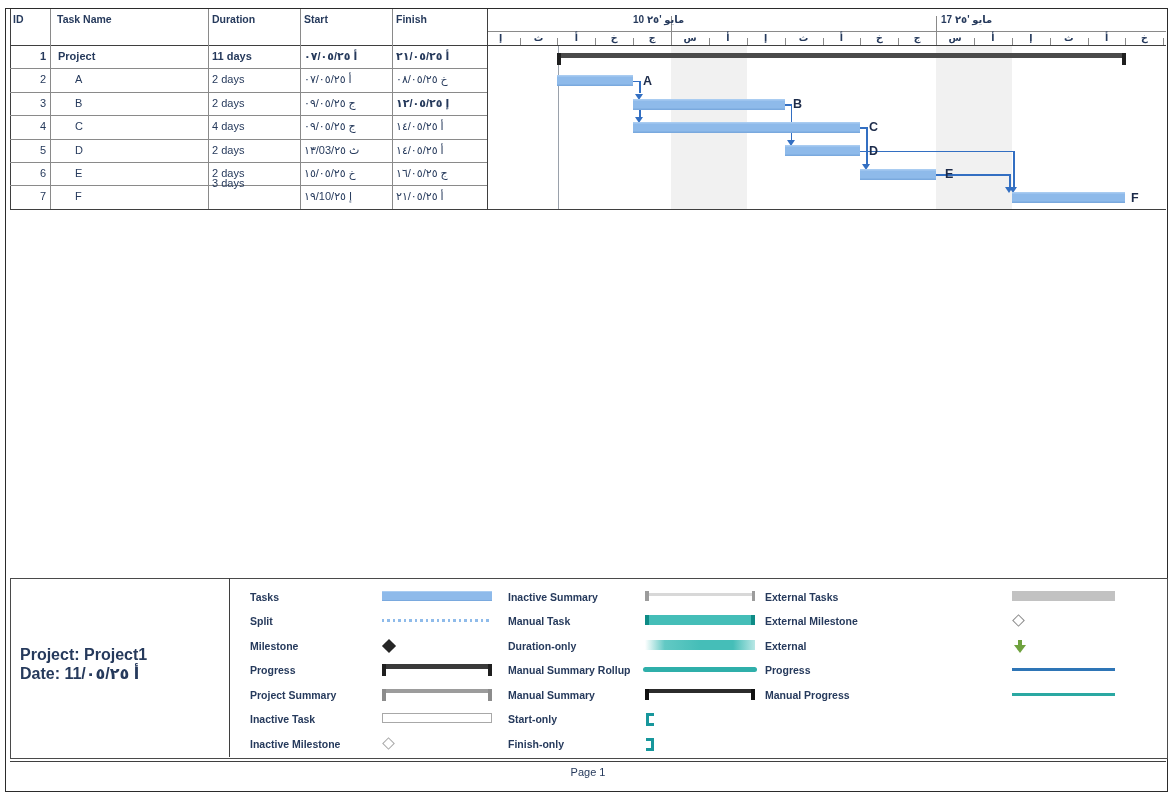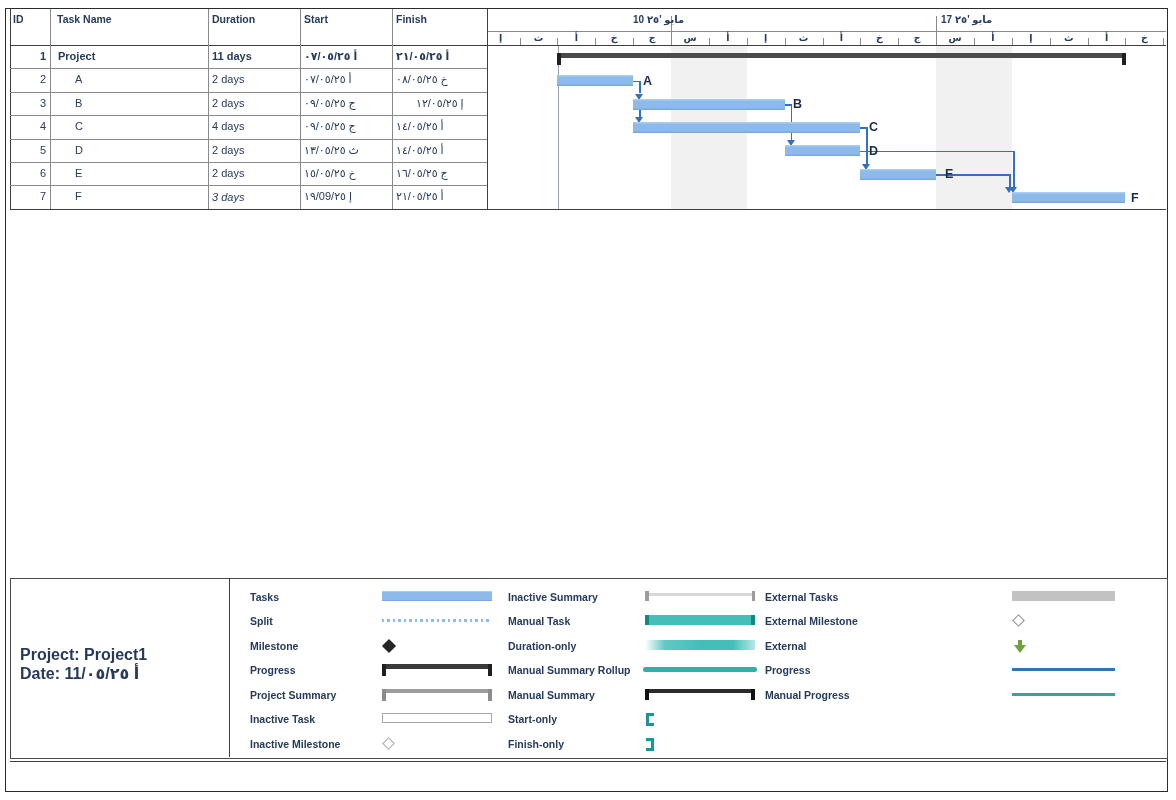--- a/index.html
+++ b/index.html
@@ -172,40 +172,40 @@
         <div class="td td-bold" style="left: 396px; top: 50px;">أ ٢١/٠٥/٢٥</div>
         <div class="td" style="left: 10px; top: 73.4px; width: 36px; text-align: right;">2</div>
         <div class="td" style="left: 75px; top: 73.4px;">A</div>
         <div class="td" style="left: 212px; top: 73.4px;">2 days</div>
         <div class="td" style="left: 304px; top: 73.4px;">أ ٠٧/٠٥/٢٥</div>
         <div class="td" style="left: 396px; top: 73.4px;">خ ٠٨/٠٥/٢٥</div>
         <div class="td" style="left: 10px; top: 96.8px; width: 36px; text-align: right;">3</div>
         <div class="td" style="left: 75px; top: 96.8px;">B</div>
         <div class="td" style="left: 212px; top: 96.8px;">2 days</div>
         <div class="td" style="left: 304px; top: 96.8px;">ج ٠٩/٠٥/٢٥</div>
-        <div class="td" style="left: 416px; top: 96.8px;">إ ١٢/٠٥/٢٥</div>
+        <div class="td" style="left: 396px; top: 96.8px; font-weight: bold;">إ ١٢/٠٥/٢٥</div>
         <div class="td" style="left: 10px; top: 120.2px; width: 36px; text-align: right;">4</div>
         <div class="td" style="left: 75px; top: 120.2px;">C</div>
         <div class="td" style="left: 212px; top: 120.2px;">4 days</div>
         <div class="td" style="left: 304px; top: 120.2px;">ج ٠٩/٠٥/٢٥</div>
         <div class="td" style="left: 396px; top: 120.2px;">أ ١٤/٠٥/٢٥</div>
         <div class="td" style="left: 10px; top: 143.6px; width: 36px; text-align: right;">5</div>
         <div class="td" style="left: 75px; top: 143.6px;">D</div>
         <div class="td" style="left: 212px; top: 143.6px;">2 days</div>
-        <div class="td" style="left: 304px; top: 143.6px;">ث ١٣/٠٥/٢٥</div>
+        <div class="td" style="left: 304px; top: 143.6px;">ث ١٣/03/٢٥</div>
         <div class="td" style="left: 396px; top: 143.6px;">أ ١٤/٠٥/٢٥</div>
         <div class="td" style="left: 10px; top: 167px; width: 36px; text-align: right;">6</div>
         <div class="td" style="left: 75px; top: 167px;">E</div>
         <div class="td" style="left: 212px; top: 167px;">2 days</div>
         <div class="td" style="left: 304px; top: 167px;">خ ١٥/٠٥/٢٥</div>
         <div class="td" style="left: 396px; top: 167px;">ج ١٦/٠٥/٢٥</div>
         <div class="td" style="left: 10px; top: 190.4px; width: 36px; text-align: right;">7</div>
         <div class="td" style="left: 75px; top: 190.4px;">F</div>
-        <div class="td" style="left: 212px; top: 191px; font-style: italic;">3 days</div>
-        <div class="td" style="left: 304px; top: 190.4px;">إ ١٩/09/٢٥</div>
+        <div class="td" style="left: 212px; top: 177px;">3 days</div>
+        <div class="td" style="left: 304px; top: 190.4px;">إ ١٩/10/٢٥</div>
         <div class="td" style="left: 396px; top: 190.4px;">أ ٢١/٠٥/٢٥</div>
       </div>
   </div>
 
   <div class="layer" id="legend-layer">
     <div class="legend-box" style="left:10px;top:578px;width:1156px;height:179px;"></div>
     <div class="ln ln-dark" style="left:229px;top:578px;width:1.2px;height:179px;"></div>
     <div class="info">
       <div>Project: Project1</div>
       <div>Date: أ 11/٠٥/٢٥</div>
@@ -301,15 +301,16 @@
         </div>
         <div class="legend-label" style="left: 765px; top: 688.5px;">Manual Progress</div>
         <div class="sw-wrap" style="left: 1012px; top: 688.5px; width: 103px;">
           <div class="sw sw-manual-progress" style="width: 103px;"></div>
         </div>
       </div>
   </div>
 
   <div class="layer">
     <div class="ln ln-dark" style="left:10px;top:761px;width:1156px;height:1.2px;"></div>
+    <div class="footer-text">Page 1</div>
   </div>
 
 </div>
 
 </body></html>

